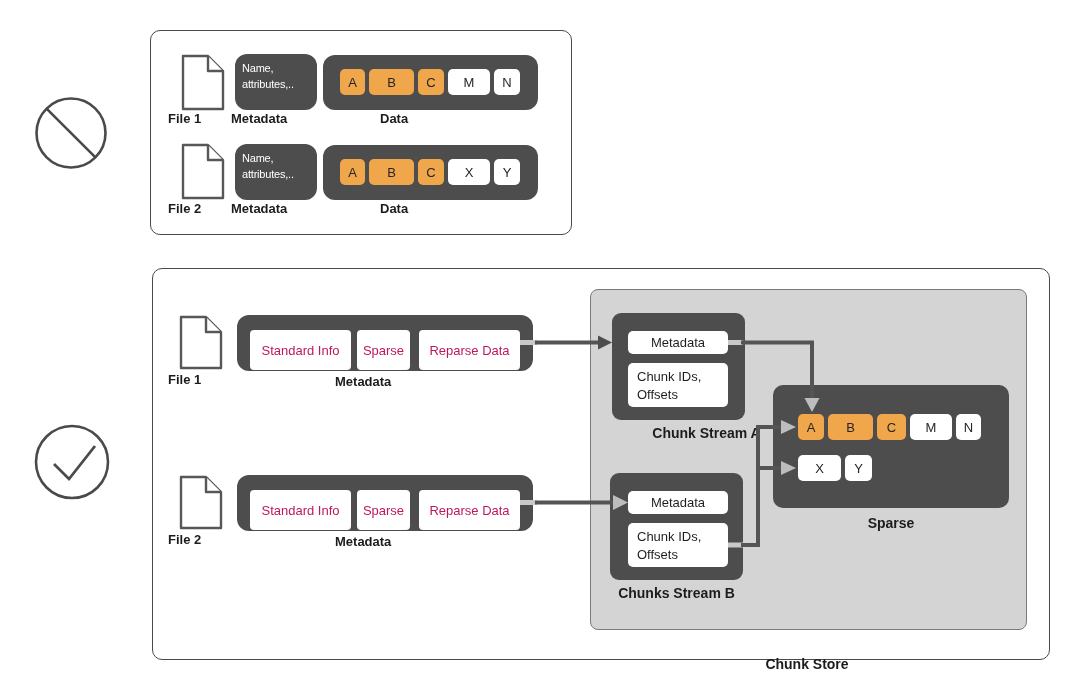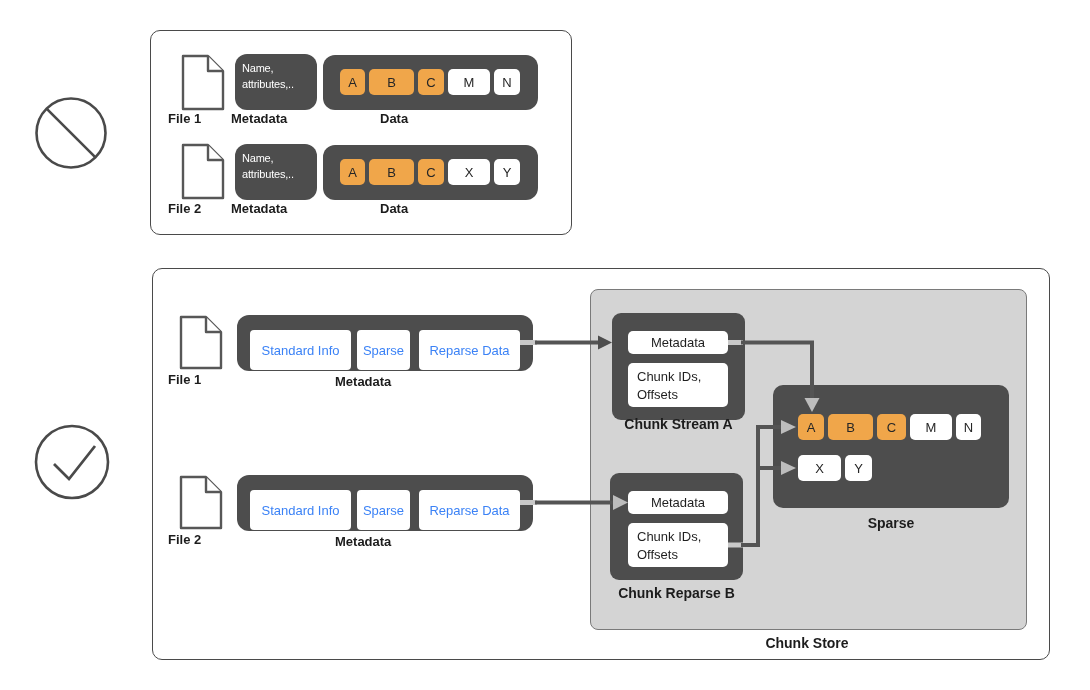--- a/index.html
+++ b/index.html
@@ -11,21 +11,21 @@
   .storebox{position:absolute;background:#d4d4d4;border:1.5px solid #7a7a7a;border-radius:8px;}
   .lbl{position:absolute;font-size:13px;font-weight:700;text-align:left;color:#1c1c1c;}
   .lbl2{position:absolute;font-size:14px;font-weight:600;text-align:center;color:#1c1c1c;}
   .metatext{position:absolute;color:#fff;font-size:11px;line-height:1.42;white-space:pre-line;
             padding:7px 2px 0 7px;letter-spacing:-0.2px;}
   .chunkrow{position:absolute;display:flex;gap:4px;}
   .chunk{height:26px;border-radius:5px;background:#fff;display:flex;align-items:center;
          justify-content:center;font-size:13px;color:#262626;}
   .chunk.hl{background:#f0a64a;}
   .chip{position:absolute;background:#fff;border-radius:4px;display:flex;align-items:center;
-        justify-content:center;font-size:13px;color:#3b82f6;height:40px;}
+        justify-content:center;font-size:13px;color:#be185d;height:40px;}
   .wbox{position:absolute;background:#fff;border-radius:5px;font-size:13px;color:#1f1f1f;}
   .wbox.center{display:flex;align-items:center;justify-content:center;}
   .wbox.lines{white-space:pre-line;line-height:1.35;padding:5px 4px 0 9px;box-sizing:border-box;}
   svg{display:block;}
   .overlay{position:absolute;left:0;top:0;pointer-events:none;}
 </style>
 </head>
 <body>
 
 <div class="canvas">
@@ -82,21 +82,21 @@
     <div class="chunk hl" style="width:45px;">B</div>
     <div class="chunk hl" style="width:26px;">C</div>
     <div class="chunk" style="width:42px;">X</div>
     <div class="chunk" style="width:26px;">Y</div>
   </div>
   <div class="lbl" style="left:380px;top:201px;width:100px;">Data</div>
 
   <div class="panel" style="left:152px;top:268px;width:896px;height:390px;"></div>
 
   <div class="storebox" style="left:590px;top:289px;width:435px;height:339px;"></div>
-  <div class="lbl2" style="left:727px;top:635px;width:160px;">Chunk Store</div>
+  <div class="lbl2" style="left:727px;top:656px;width:160px;">Chunk Store</div>
 
   <svg class="abs" style="left:179px;top:315px;" width="44" height="55" viewBox="0 0 44 55">
     <path d="M2 2 H27 L42 17 V53 H2 Z" fill="#fff" stroke="#575757" stroke-width="2.4" stroke-linejoin="round"></path>
     <path d="M27 2 V17 H42" fill="#fff" stroke="#575757" stroke-width="2.4" stroke-linejoin="round"></path>
   </svg>
   <div class="lbl" style="left:168px;top:372px;width:66px;">File 1</div>
 
   <div class="darkbox" style="left:237px;top:315px;width:296px;height:56px;"></div>
   <div class="chip" style="left:250px;top:330px;width:101px;">Standard Info</div>
   <div class="chip" style="left:357px;top:330px;width:53px;">Sparse</div>
@@ -112,27 +112,27 @@
   <div class="darkbox" style="left:237px;top:475px;width:296px;height:56px;"></div>
   <div class="chip" style="left:250px;top:490px;width:101px;">Standard Info</div>
   <div class="chip" style="left:357px;top:490px;width:53px;">Sparse</div>
   <div class="chip" style="left:419px;top:490px;width:101px;">Reparse Data</div>
   <div class="lbl" style="left:335px;top:534px;width:100px;">Metadata</div>
 
   <div class="darkbox" style="left:612px;top:313px;width:133px;height:107px;border-radius:9px;"></div>
   <div class="wbox center" style="left:628px;top:331px;width:100px;height:23px;">Metadata</div>
   <div class="wbox lines" style="left:628px;top:363px;width:100px;height:44px;">Chunk IDs,
 Offsets</div>
-  <div class="lbl2" style="left:592px;top:416px;width:173px;">Chunk Stream A</div>
+  <div class="lbl2" style="left:592px;top:425px;width:173px;padding-left:28px;">Chunk Stream A</div>
 
   <div class="darkbox" style="left:610px;top:473px;width:133px;height:107px;border-radius:9px;"></div>
   <div class="wbox center" style="left:628px;top:491px;width:100px;height:23px;">Metadata</div>
   <div class="wbox lines" style="left:628px;top:523px;width:100px;height:44px;">Chunk IDs,
 Offsets</div>
-  <div class="lbl2" style="left:590px;top:585px;width:173px;">Chunk Reparse B</div>
+  <div class="lbl2" style="left:590px;top:585px;width:173px;">Chunks Stream B</div>
 
   <div class="darkbox" style="left:773px;top:385px;width:236px;height:123px;border-radius:10px;"></div>
   <div class="chunkrow" style="left:798px;top:414px;">
     <div class="chunk hl" style="width:26px;">A</div>
     <div class="chunk hl" style="width:45px;">B</div>
     <div class="chunk hl" style="width:29px;">C</div>
     <div class="chunk" style="width:42px;">M</div>
     <div class="chunk" style="width:25px;">N</div>
   </div>
   <div class="chunkrow" style="left:798px;top:455px;">

